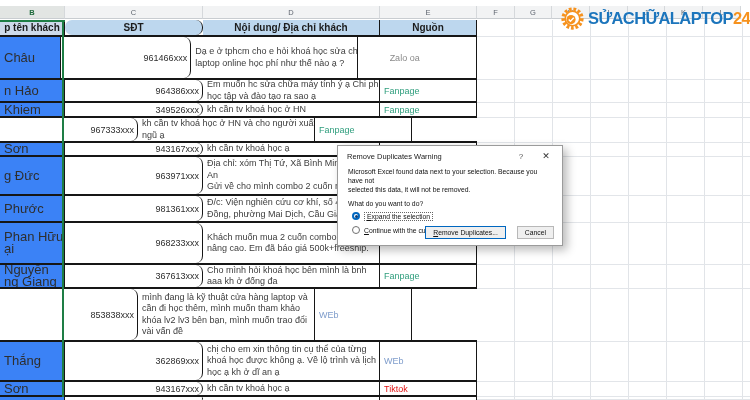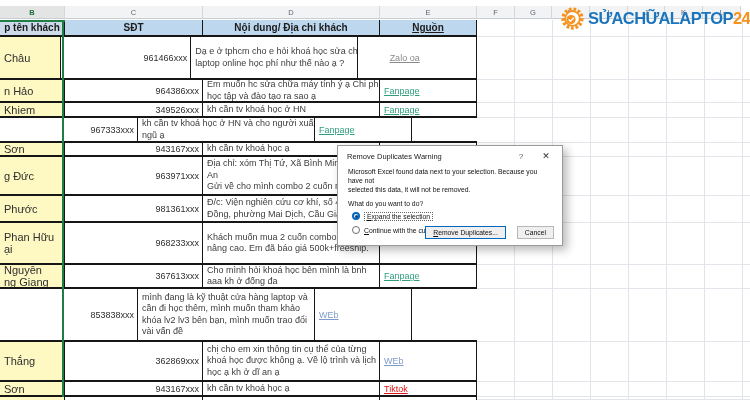--- a/index.html
+++ b/index.html
@@ -15,25 +15,25 @@
   .gridlayer{position:absolute;left:477px;top:20px;width:273px;height:380px;z-index:0;
      background:repeating-linear-gradient(to right,transparent 0 37px,#E1E4E8 37px 38px);}
   
   .sheet{position:absolute;left:0;top:20px;width:661px;z-index:1;}
   .row{display:flex;width:750px;}
   .tp{width:477px;display:flex;border-bottom:2px solid #161616;box-sizing:border-box;background:#fff;}
   .tp.noborder{border-bottom:none;}
   .rest{flex:1;border-bottom:1px solid #E2E5E9;box-sizing:border-box;}
   .cell{box-sizing:border-box;border-right:1px solid #161616;overflow:hidden;display:flex;
         flex-direction:column;justify-content:center;}
-  .cB{width:65px;background:#fef9c3;font-size:11px;color:#2e2e2e;padding-left:4px;
+  .cB{width:65px;background:#3b82f6;font-size:13px;color:#2e2e2e;padding-left:4px;
       white-space:pre;line-height:12px;}
-  .cC{width:138px;font-size:9px;color:#2e2e2e;align-items:flex-end;padding-right:3px;}
+  .cC{width:138px;font-size:9px;color:#2e2e2e;align-items:flex-end;padding-right:3px;border-radius:7px;}
   .cD{width:177px;font-size:9px;color:#3d3d3d;padding-left:4px;white-space:pre;line-height:11.5px;}
-  .cE{width:97px;font-size:9px;padding-left:4px;text-decoration:underline;}
+  .cE{width:97px;font-size:9px;padding-left:4px;}
   .hdr .cell{justify-content:center;align-items:center;padding:0;font-weight:bold;font-size:10px;
              color:#1c1c1c;white-space:pre;}
   .hdr .cB{background:#CDDAEA;}
   .hdr .cC,.hdr .cD,.hdr .cE{background:#BDD7EE;}
   .src-zalo{color:#8A8A8A;margin-left:28px;} .src-fan{color:#2F9E7D;} .src-web{color:#7E9CCB;} .src-tiktok{color:#E01111;}
   
   .sel-right{position:absolute;left:62px;top:20px;width:2px;height:377px;background:#1E7E45;z-index:2;}
   .sel-top{position:absolute;left:0;top:20px;width:65px;height:2px;background:#1E7E45;z-index:2;}
   
   .logo{position:absolute;left:560px;top:4px;height:28px;display:flex;align-items:center;gap:3px;z-index:3;}

